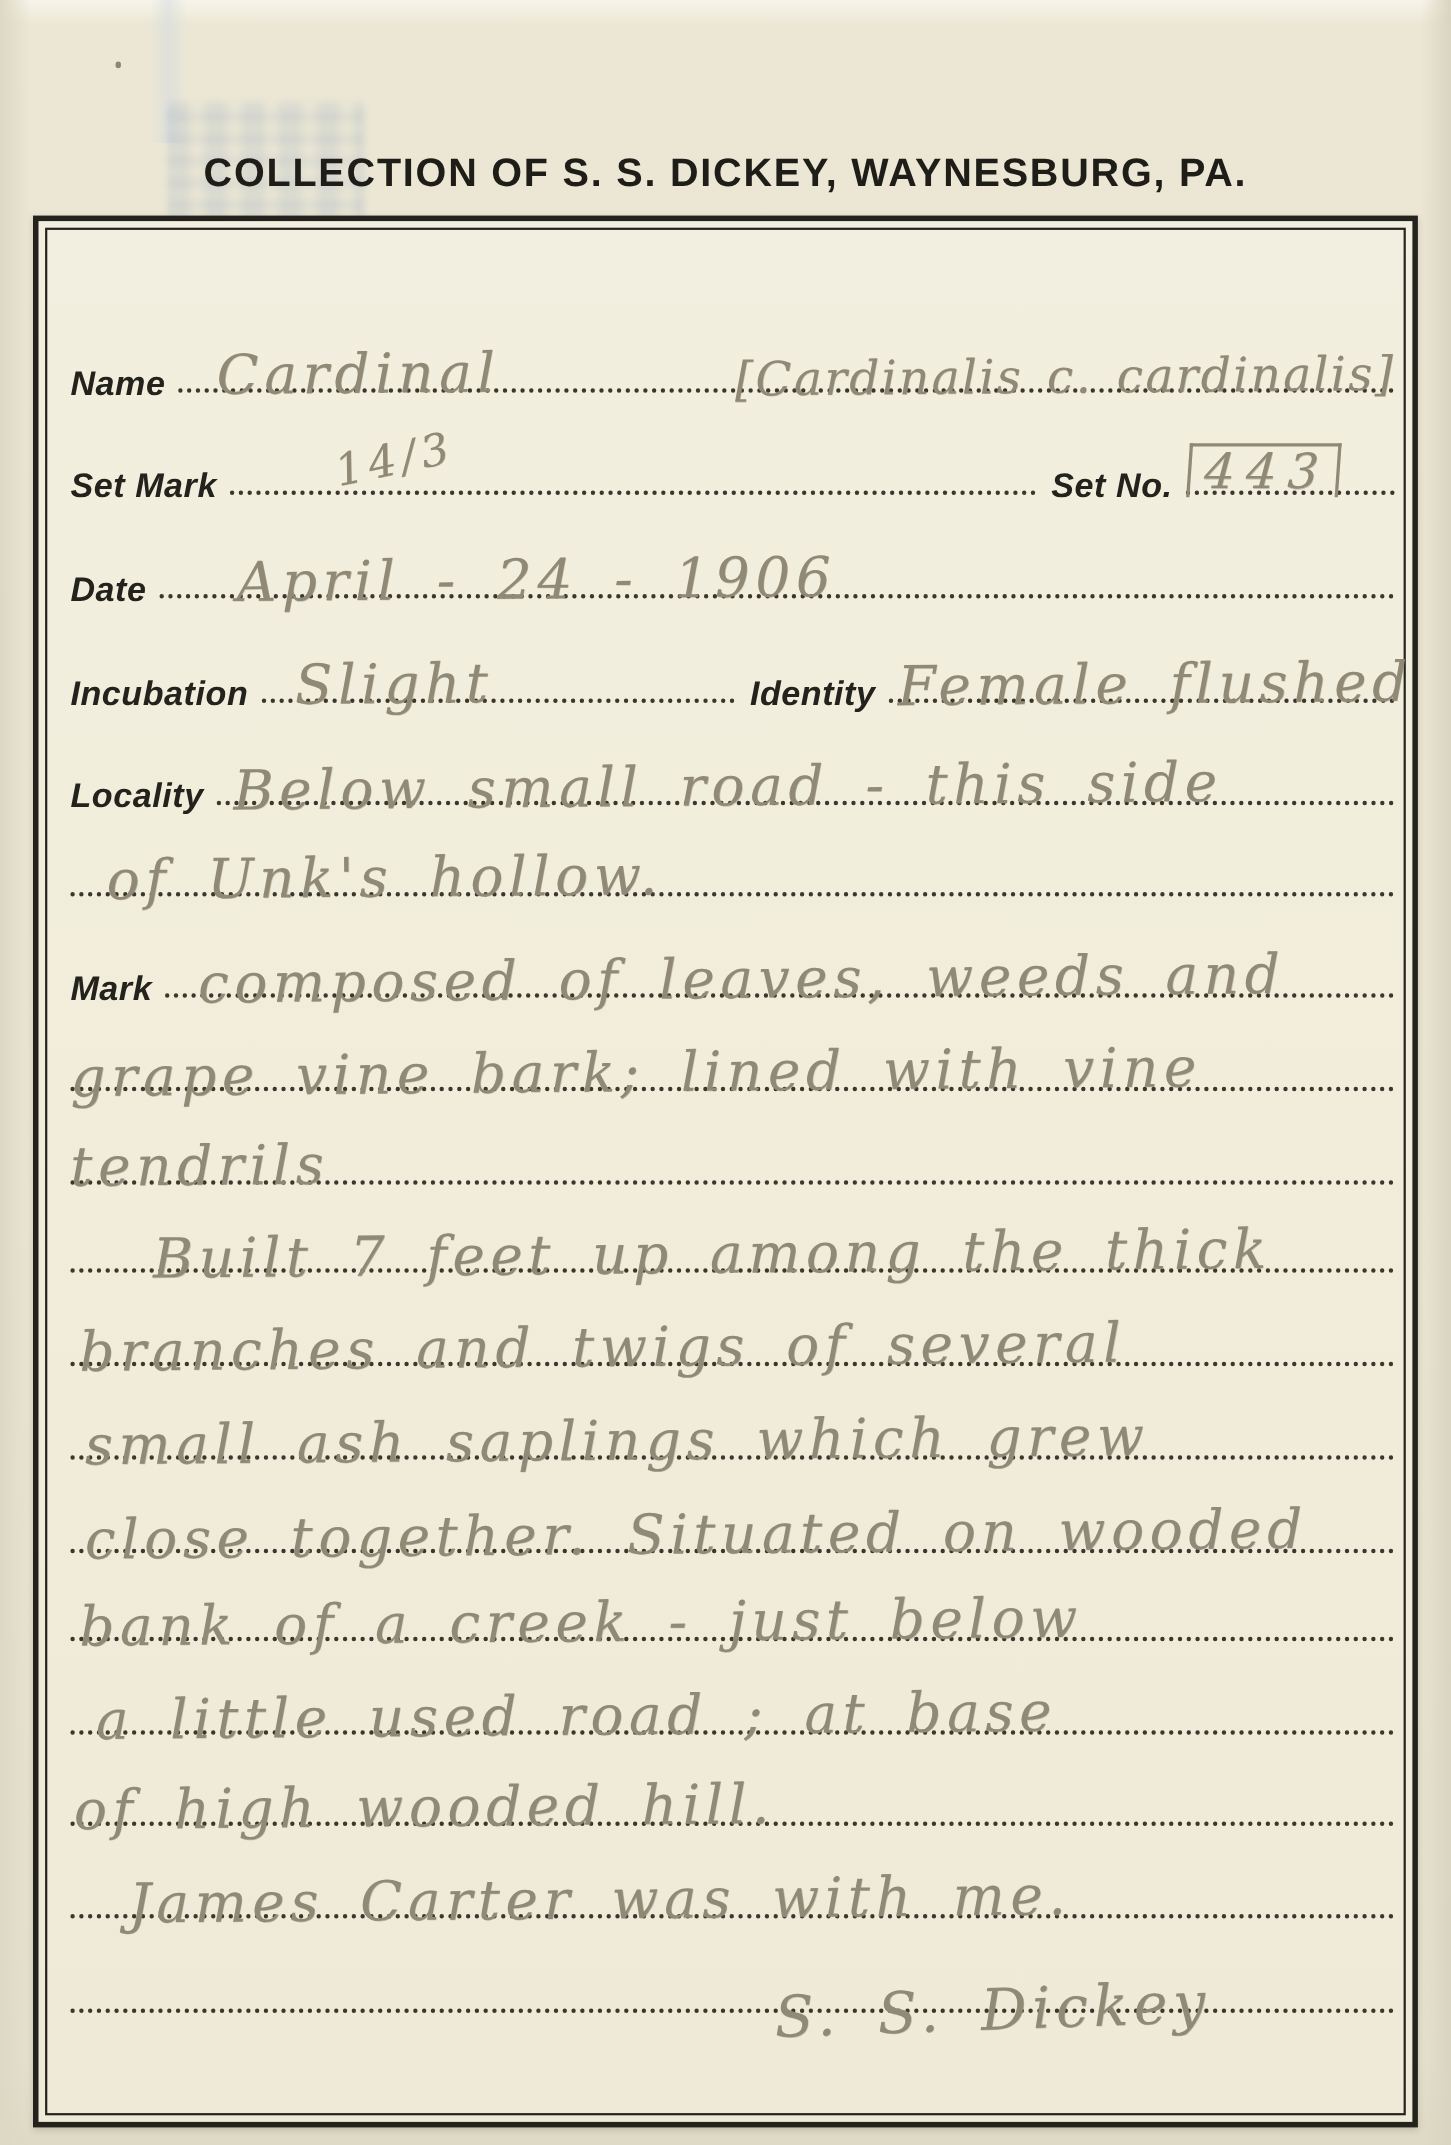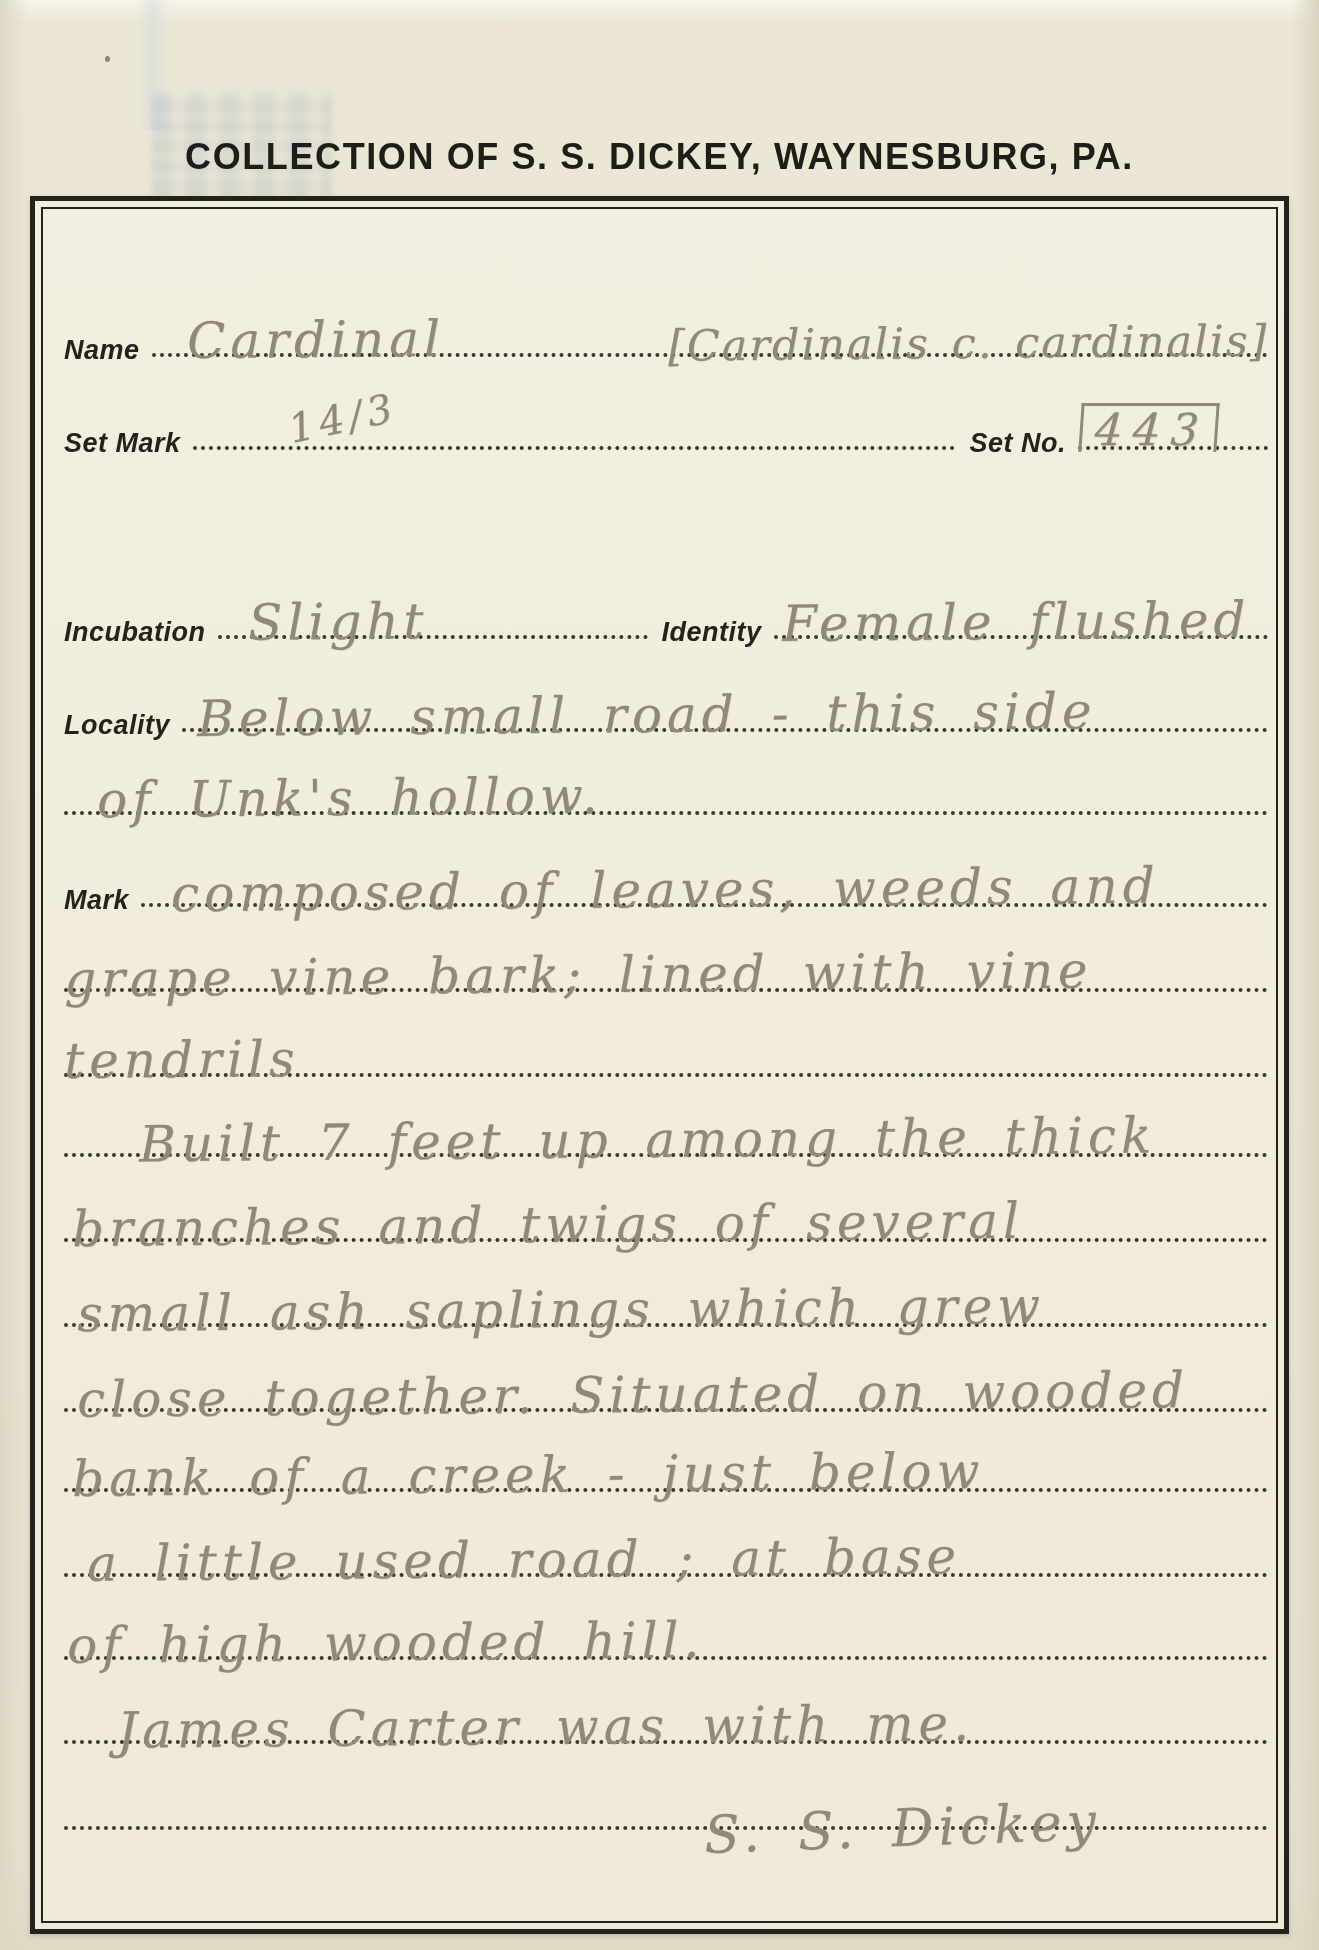--- a/index.html
+++ b/index.html
@@ -55,21 +55,21 @@
     background: linear-gradient(180deg, #f3efe0 0%, #f1edda 45%, #efead7 100%);
     box-shadow: 0 2px 6px rgba(90,85,60,.25);
   }
   .card-inner { position: absolute; inset: 6px; border: 2px solid #23221c; }
 
   .row {
     position: absolute; left: 21px; right: 8px; height: 66px;
     display: flex; align-items: flex-end;
   }
   .lbl {
-    font-style: italic; font-weight: bold; font-size: 27px;
+    font-style: italic; font-weight: bold; font-size: 31px;
     color: #23221c; letter-spacing: .5px; line-height: 1;
     padding-right: 12px; white-space: nowrap;
     transform: translateY(7px);
   }
   .lbl2 { padding-left: 14px; }
   .dseg {
     flex: 1 1 auto; align-self: stretch; position: relative;
     border-bottom: 4px dotted #3a382e;
   }
   .hw {
@@ -114,20 +114,26 @@
       <span class="lbl">Set Mark</span>
       <span class="dseg">
         <span class="hw raised" style="left:95px">14/3</span>
       </span>
       <span class="lbl lbl2">Set No.</span>
       <span class="dseg" style="flex:0 0 190px">
         <span class="hw boxed" style="left:2px">443</span>
       </span>
     </div>
 
+    <div class="row" style="top:269px">
+      <span class="lbl">Date</span>
+      <span class="dseg">
+        <span class="hw" style="left:70px">April - 24 - 1906</span>
+      </span>
+    </div>
 
     <div class="row" style="top:364px">
       <span class="lbl">Incubation</span>
       <span class="dseg" style="flex:0 0 430px">
         <span class="hw" style="left:30px">Slight</span>
       </span>
       <span class="lbl lbl2">Identity</span>
       <span class="dseg">
         <span class="hw" style="left:8px">Female flushed</span>
       </span>

